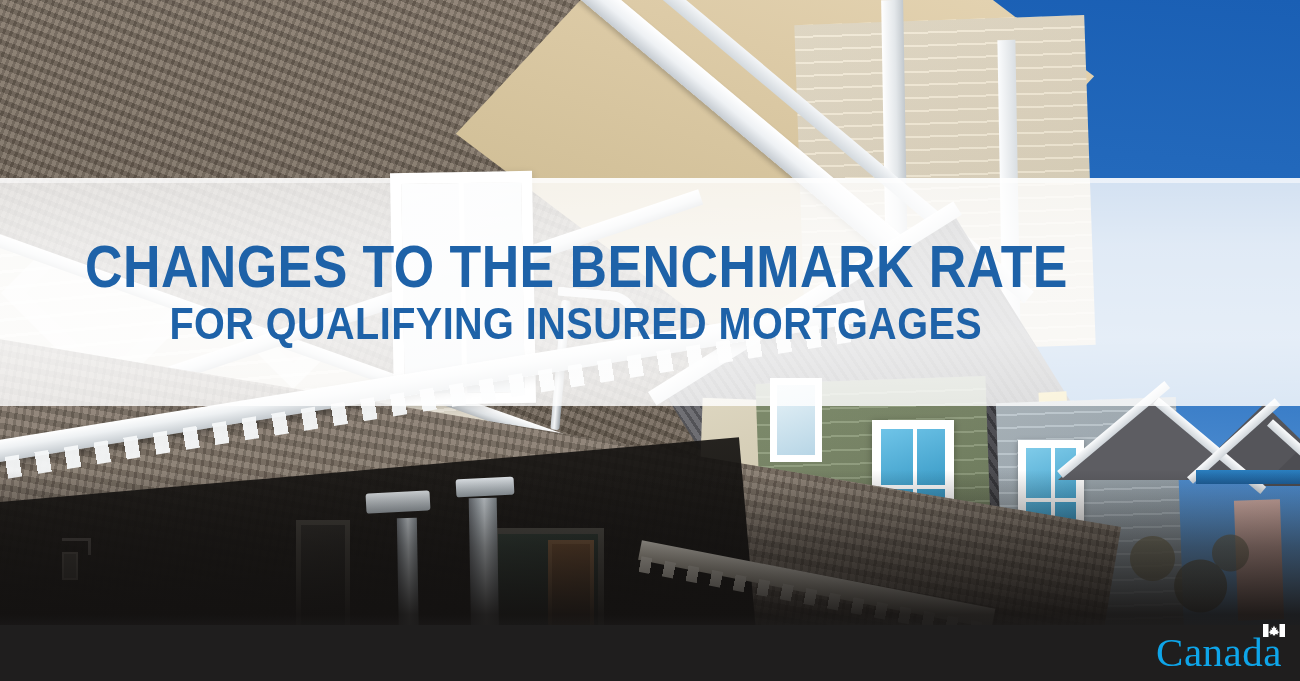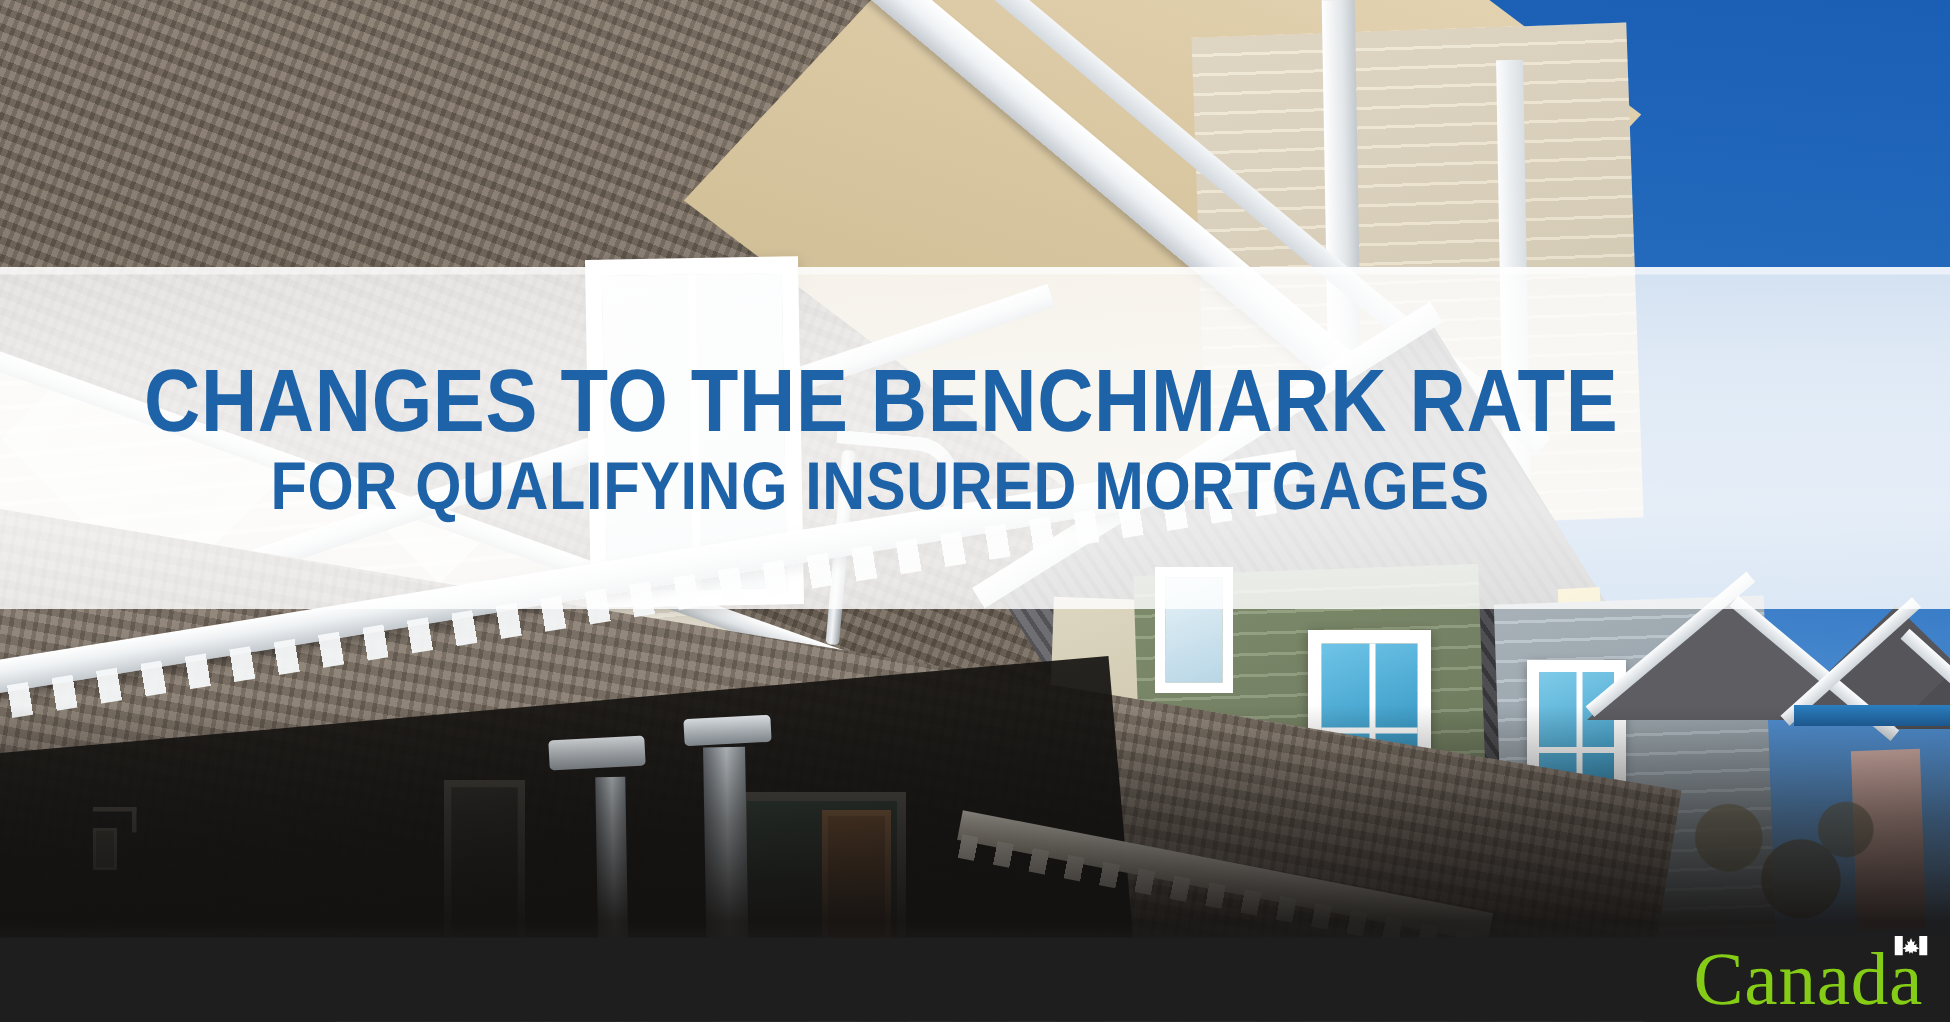--- a/index.html
+++ b/index.html
@@ -443,21 +443,21 @@
   }
   .band-top-rule {
     position: absolute;
     left: 0; top: 178px;
     width: 1300px; height: 5px;
     background: rgba(255,255,255,.55);
   }
 
   .headline-wrap {
     position: absolute;
-    left: 11px;
+    left: 0;
     top: 178px;
     width: 1152px;
     height: 228px;
     display: flex;
     flex-direction: column;
     align-items: center;
     justify-content: center;
     text-align: center;
   }
   .headline-1 {
@@ -495,23 +495,23 @@
   .wordmark {
     position: absolute;
     right: 16px;
     top: 628px;
     height: 48px;
     display: flex;
     align-items: center;
   }
   .wordmark-text {
     font-family: "Liberation Serif", "DejaVu Serif", serif;
-    font-size: 50px;
+    font-size: 41px;
     line-height: 1;
-    color: #84cc16;
+    color: #0ea5e9;
     letter-spacing: .5px;
     position: relative;
     padding-right: 2px;
   }
   .flag {
     position: absolute;
     right: -1px;
     top: -4px;
     width: 22px;
     height: 13px;

